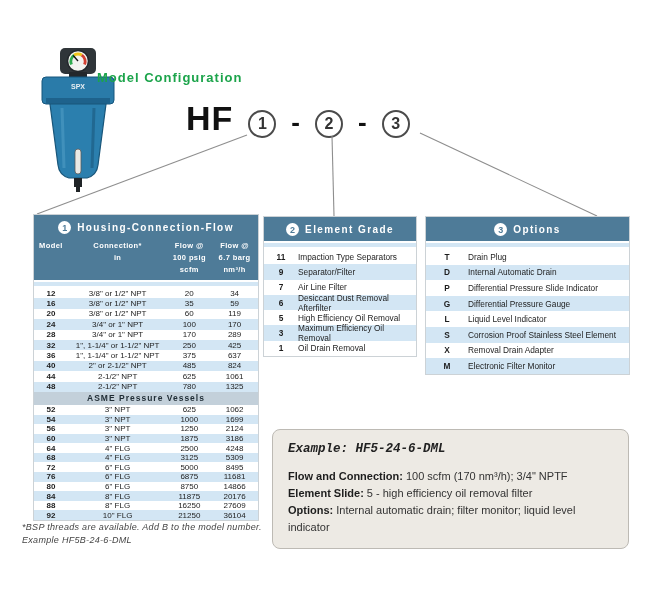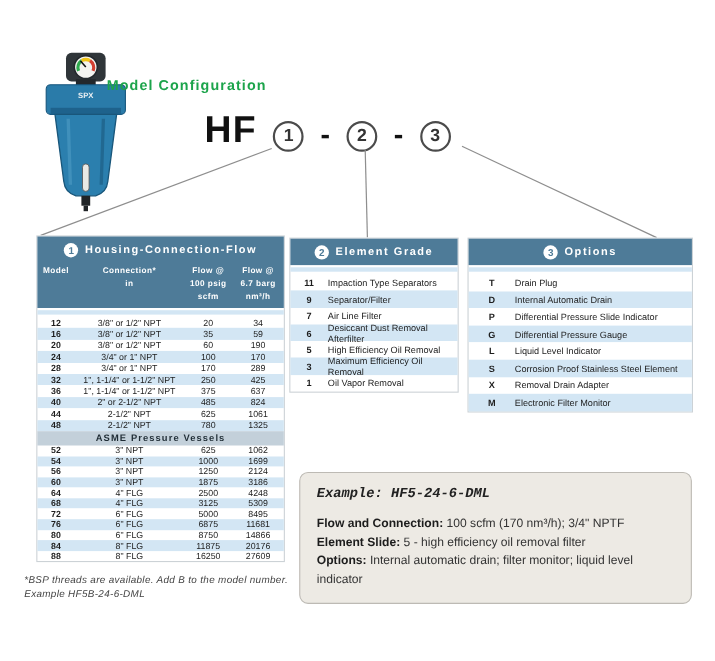--- a/index.html
+++ b/index.html
@@ -148,21 +148,21 @@
         <div class="trow alt">
           <span class="cell c-model">16</span>
           <span class="cell c-conn">3/8" or 1/2" NPT</span>
           <span class="cell c-f1">35</span>
           <span class="cell c-f2">59</span>
         </div>
         <div class="trow">
           <span class="cell c-model">20</span>
           <span class="cell c-conn">3/8" or 1/2" NPT</span>
           <span class="cell c-f1">60</span>
-          <span class="cell c-f2">190</span>
+          <span class="cell c-f2">119</span>
         </div>
         <div class="trow alt">
           <span class="cell c-model">24</span>
           <span class="cell c-conn">3/4" or 1" NPT</span>
           <span class="cell c-f1">100</span>
           <span class="cell c-f2">170</span>
         </div>
         <div class="trow">
           <span class="cell c-model">28</span>
           <span class="cell c-conn">3/4" or 1" NPT</span>
@@ -260,20 +260,26 @@
           <span class="cell c-model">84</span>
           <span class="cell c-conn">8" FLG</span>
           <span class="cell c-f1">11875</span>
           <span class="cell c-f2">20176</span>
         </div>
         <div class="trow">
           <span class="cell c-model">88</span>
           <span class="cell c-conn">8" FLG</span>
           <span class="cell c-f1">16250</span>
           <span class="cell c-f2">27609</span>
+        </div>
+        <div class="trow alt">
+          <span class="cell c-model">92</span>
+          <span class="cell c-conn">10" FLG</span>
+          <span class="cell c-f1">21250</span>
+          <span class="cell c-f2">36104</span>
         </div>
       </div>
   </section>
 
   <section class="tbl elem">
     <div class="tbl-head">
       <div class="tbl-titlebar">
         <span class="num-badge">2</span>
         <span>Element Grade</span>
       </div>
@@ -299,21 +305,21 @@
         <div class="trow">
           <span class="cell code">5</span>
           <span class="cell lbl">High Efficiency Oil Removal</span>
         </div>
         <div class="trow alt">
           <span class="cell code">3</span>
           <span class="cell lbl">Maximum Efficiency Oil Removal</span>
         </div>
         <div class="trow">
           <span class="cell code">1</span>
-          <span class="cell lbl">Oil Vapor Removal</span>
+          <span class="cell lbl">Oil Drain Removal</span>
         </div>
       </div>
   </section>
 
   <section class="tbl opts">
     <div class="tbl-head">
       <div class="tbl-titlebar">
         <span class="num-badge">3</span>
         <span>Options</span>
       </div>

